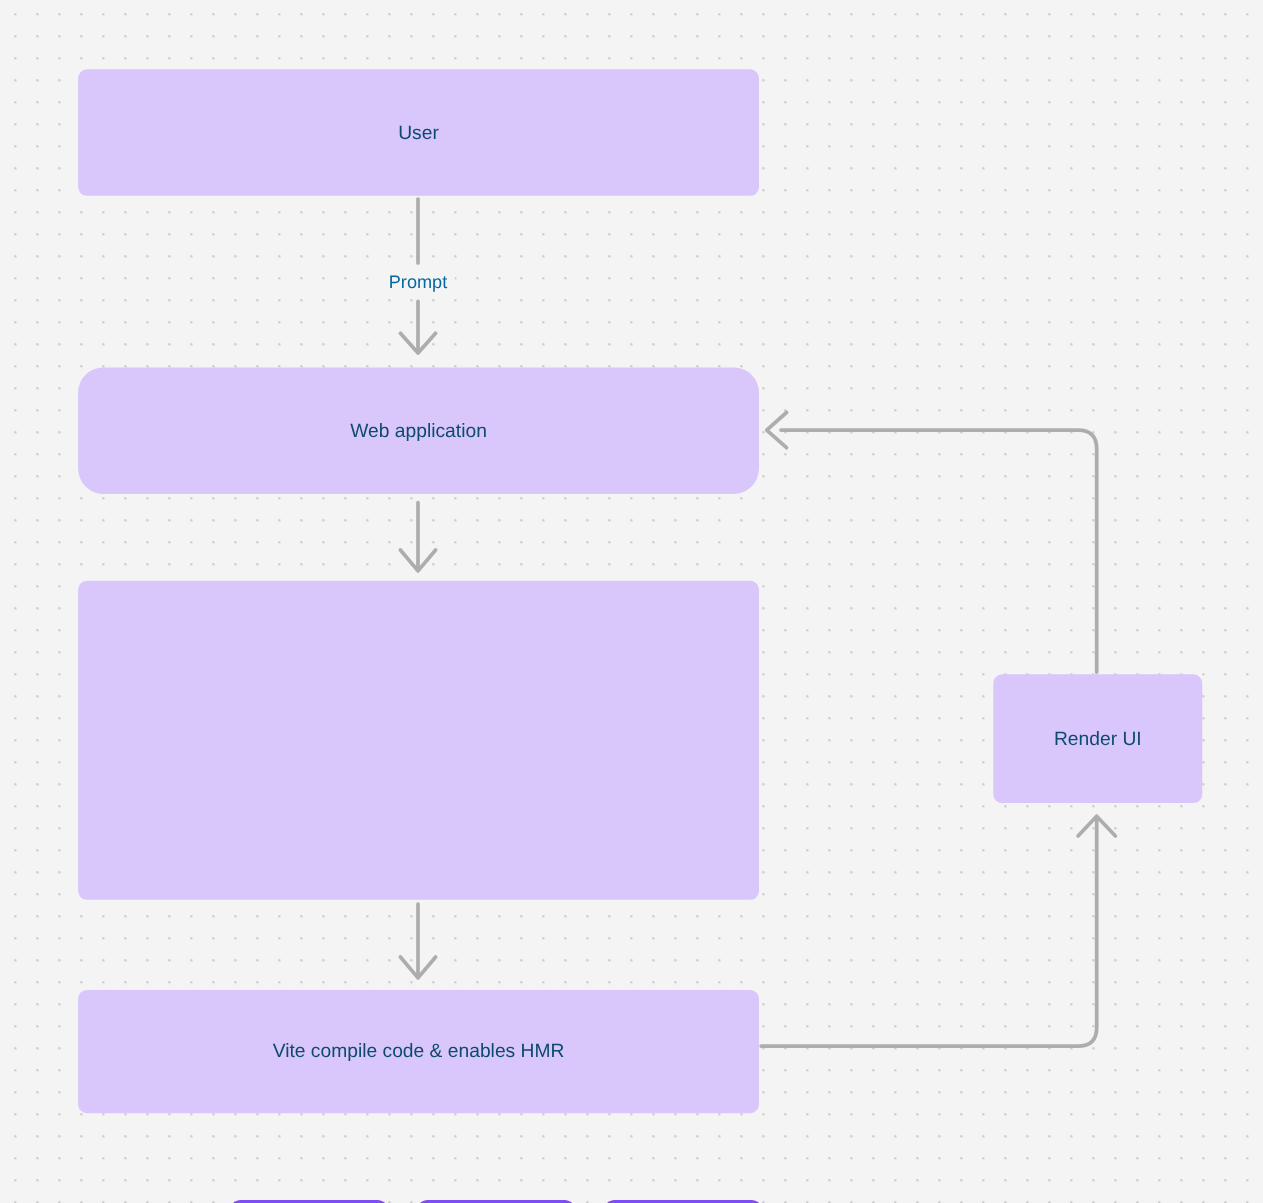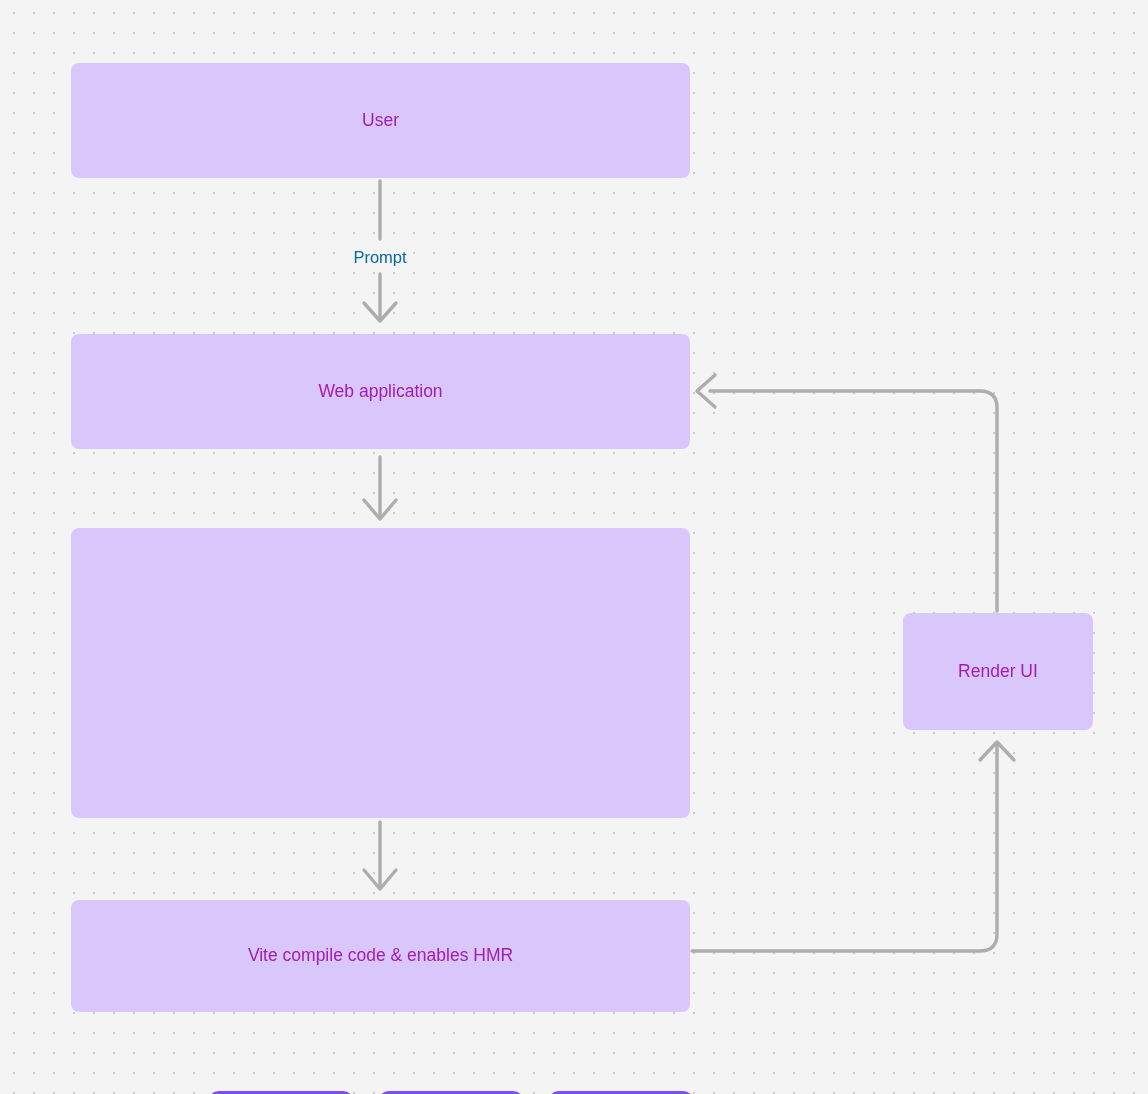--- a/index.html
+++ b/index.html
@@ -33,21 +33,21 @@
     position: absolute;
     box-sizing: border-box;
     display: flex;
     align-items: center;
     justify-content: center;
     text-align: center;
     border-radius: 8px;
   }
   .node-main {
     background: #d9c7fb;
-    color: #a21caf;
+    color: #0c4a6e;
     font-size: 17.5px;
     line-height: 1.35;
   }
   .node-chip {
     background: #7d4ef4;
     color: #ffffff;
     font-size: 17px;
     line-height: 1.45;
     border-radius: 11px;
     padding: 4px 6px;
@@ -57,21 +57,21 @@
     font-size: 16.5px;
     color: #0369a1;
     background: #f4f4f4;
     padding: 2px 7px;
     white-space: nowrap;
     transform: translate(-50%, -50%);
   }
 
   
   #node-user          { left: 71px;  top: 63px;  width: 619px; height: 115px; }
-  #node-webapp        { left: 71px;  top: 334px; width: 619px; height: 115px; }
+  #node-webapp        { left: 71px;  top: 334px; width: 619px; height: 115px; border-radius: 23px; }
   #node-components    { left: 71px;  top: 528px; width: 619px; height: 290px; }
   #node-vite          { left: 71px;  top: 900px; width: 619px; height: 112px; }
   #node-render        { left: 903px; top: 613px; width: 190px; height: 117px; }
 
   #chip-html { left: 137px; top: 563px; width: 146px; height: 111px; }
   #chip-css  { left: 307px; top: 563px; width: 146px; height: 111px; }
   #chip-js   { left: 477px; top: 563px; width: 146px; height: 111px; }
 </style>
 </head>
 <body>

